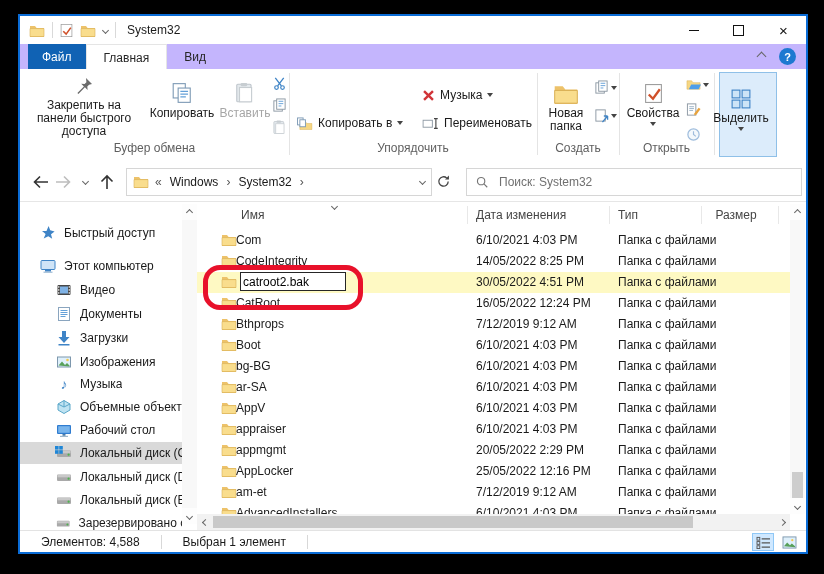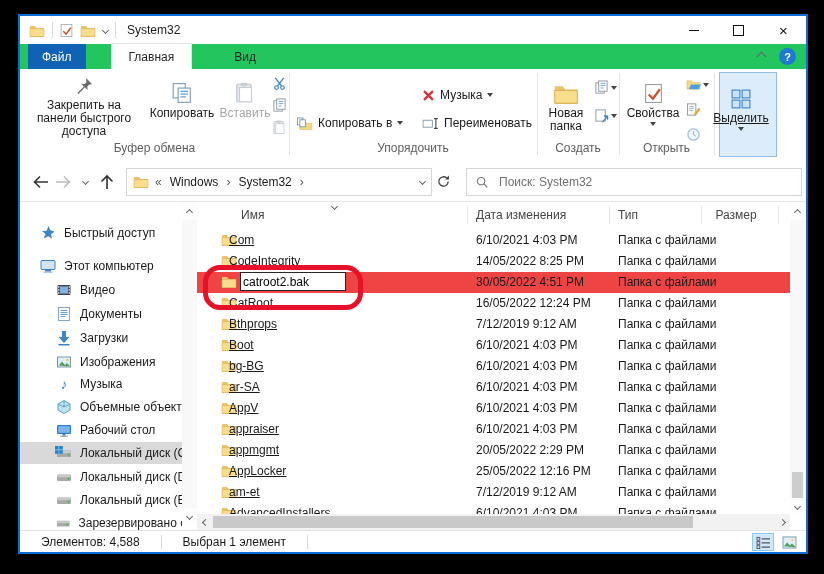--- a/index.html
+++ b/index.html
@@ -12,21 +12,21 @@
   .qat{display:flex;align-items:center;gap:7px;padding-left:9px;}
   .tsep{width:1px;height:16px;background:#d9d9d9;}
   .wtitle{margin-left:4px;color:#1a1a1a;}
   .wincontrols{position:absolute;right:0;top:0;height:28px;display:flex;}
   .wc{width:45px;height:28px;display:flex;align-items:center;justify-content:center;color:#111;}
   .minbar{display:inline-block;width:10px;height:0;border-top:1px solid #111;}
   .maxbox{display:inline-block;width:9px;height:9px;border:1px solid #111;}
   .closex{font-size:15px;line-height:1;}
 
   
-  .tabrow{position:absolute;left:0;top:28px;width:100%;height:25px;background:#22c55e;display:flex;align-items:flex-end;gap:25px;}
+  .tabrow{position:absolute;left:0;top:28px;width:100%;height:25px;background:#c4b5fd;display:flex;}
   .tab{height:25px;display:flex;align-items:center;justify-content:center;padding:0 17px;color:#262626;}
   .tab-file{background:#1062b4;color:#fff;margin-left:8px;padding:0 14px;}
   .tab-active{background:#fff;border:1px solid #e5e5e5;border-bottom:none;}
   .tabrow-right{position:absolute;right:10px;top:32px;display:flex;align-items:center;gap:14px;}
   .help{width:17px;height:17px;border-radius:50%;background:#1d79d1;color:#fff;display:flex;align-items:center;justify-content:center;font-size:11px;font-weight:bold;}
 
   
   .chev{display:inline-block;width:6px;height:6px;border-right:1.4px solid #666;border-bottom:1.4px solid #666;transform:rotate(45deg);}
   .chev.up{transform:rotate(-135deg);}
   .chev.sm{width:4px;height:4px;}
@@ -75,23 +75,23 @@
   .chev.left{transform:rotate(135deg);}
   .chev.right{transform:rotate(-45deg);}
 
   
   .list{position:absolute;left:177px;top:0;width:593px;height:328px;overflow:hidden;}
   .lhead{position:absolute;left:0;top:0;width:100%;height:26px;color:#454545;}
   .hcell{position:absolute;top:6px;}
   .hsep{position:absolute;top:4px;height:18px;width:1px;background:#e8e8e8;}
   .sortchev{position:absolute;left:135px;top:2px;}
   .row{position:absolute;left:0;width:100%;height:21px;}
-  .row.sel{background:#ef4444;}
+  .row.sel{background:#fef9c3;}
   .cell{position:absolute;top:3px;white-space:nowrap;}
-  .c-name{left:32px;text-decoration:underline;}
+  .c-name{left:39px;}
   .c-date{left:279px;color:#1a1a1a;}
   .c-type{left:421px;color:#1a1a1a;}
   .ficon{position:absolute;left:24px;top:3px;}
   .rename-input{position:absolute;left:43px;top:0;width:100px;height:17px;border:1px solid #262626;font:inherit;padding:0 2px;background:#fff;}
   .redring{position:absolute;left:6px;top:63px;width:150px;height:35px;border:5px solid #e8112a;border-radius:17px;z-index:5;pointer-events:none;}
 
   
   .status{position:absolute;left:0;bottom:0;width:100%;height:22px;border-top:1px solid #e3e3e3;display:flex;align-items:center;background:#fff;box-sizing:border-box;}
   .status .txt{margin:0 21px;}
   .ssep{width:1px;height:14px;background:#d8d8d8;}
@@ -406,21 +406,21 @@
           </svg>
         </div>
       <div class="smallico dim" style="left:666px;top:58px;">
           <svg width="15" height="15">
             <use href="#history"></use>
           </svg>
         </div>
       <div class="rsep" style="left:694px;"></div>
 
       <div class="selbox"></div>
-      <div class="bigbtn" style="left:699px;width:44px;top:8px;text-decoration:underline;">
+      <div class="bigbtn" style="left:699px;width:44px;top:8px;">
         <span class="bicon">
             <svg width="20" height="20">
               <use href="#grid4"></use>
             </svg>
           </span>
         <span>Выделить</span>
         <span class="tri" style="margin-top:2px;"></span>
       </div>
 
       <div class="glabel" style="left:269px;width:248px;">Упорядочить</div>

